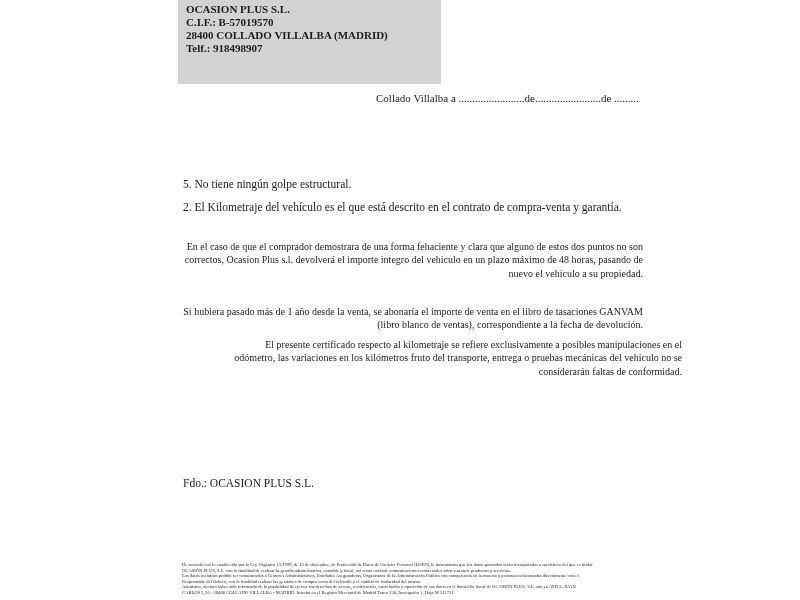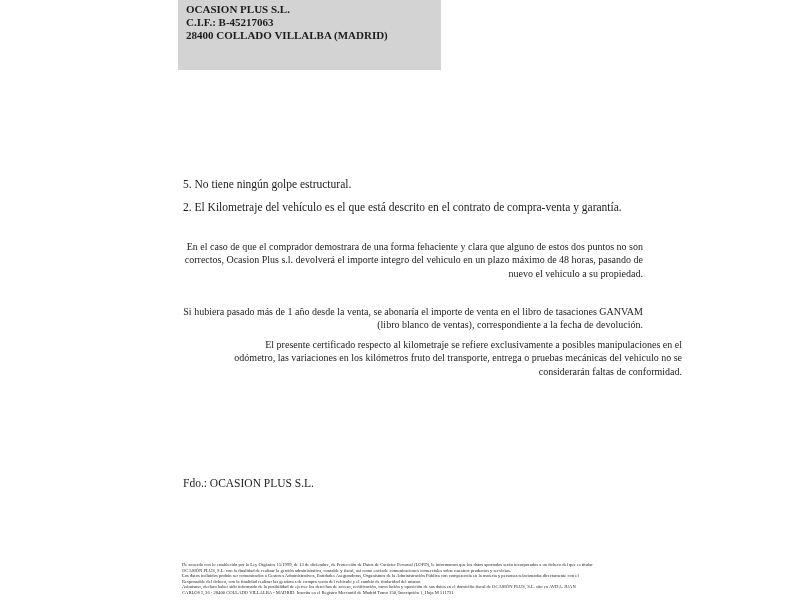--- a/index.html
+++ b/index.html
@@ -15,21 +15,21 @@
     font-family: "Liberation Serif", "DejaVu Serif", serif;
     color: #1c1c1c;
     overflow: hidden;
   }
   
   .letterhead {
     position: absolute;
     left: 178px;
     top: 0;
     width: 263px;
-    height: 70px;
+    height: 84px;
     background: #d3d3d3;
     padding: 3px 0 0 8px;
     box-sizing: border-box;
   }
   .letterhead div {
     font-weight: bold;
     font-size: 11px;
     line-height: 13px;
     white-space: nowrap;
   }
@@ -93,24 +93,26 @@
     font-family: "Liberation Serif", "DejaVu Serif", serif;
   }
 </style>
 </head>
 <body>
 
 <div class="page">
 
   <div class="letterhead" style="background: rgb(211, 211, 211);">
     <div>OCASION PLUS S.L.</div>
-    <div>C.I.F.: B-45217063</div>
+    <div>C.I.F.: B-57019570</div>
     <div>28400 COLLADO VILLALBA (MADRID)</div>
+    <div>Telf.: 918498907</div>
   </div>
 
+  <div class="dateline">Collado Villalba a ........................de........................de .........</div>
 
 
   <div class="pt1">5. No tiene ningún golpe estructural.</div>
   <div class="pt2">2. El Kilometraje del vehículo es el que está descrito en el contrato de compra-venta y garantía.</div>
 
   <div class="para p1">En el caso de que el comprador demostrara de una forma fehaciente y clara que alguno de estos dos puntos no son correctos, Ocasion Plus s.l. devolverá el importe integro del vehiculo en un plazo máximo de 48 horas, pasando de nuevo el vehiculo a su propiedad.</div>
   <div class="para p3">Si hubiera pasado más de 1 año desde la venta, se abonaría el importe de venta en el libro de tasaciones GANVAM (libro blanco de ventas), correspondiente a la fecha de devolución.</div>
   <div class="para p4">El presente certificado respecto al kilometraje se refiere exclusivamente a posibles manipulaciones en el odómetro, las variaciones en los kilómetros fruto del transporte, entrega o pruebas mecánicas del vehiculo no se considerarán faltas de conformidad.</div>
 
   <div class="signature">Fdo.: OCASION PLUS S.L.</div>

